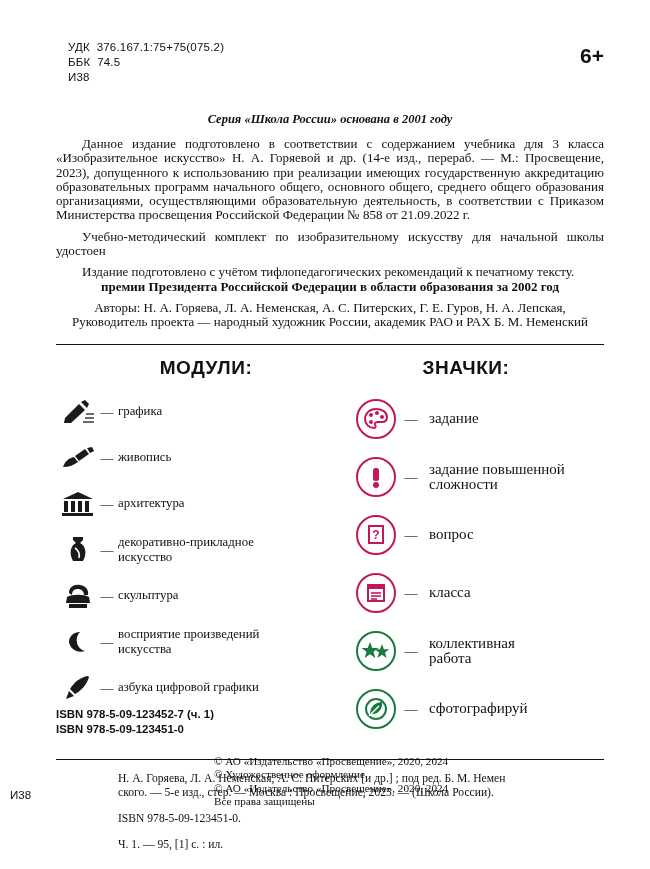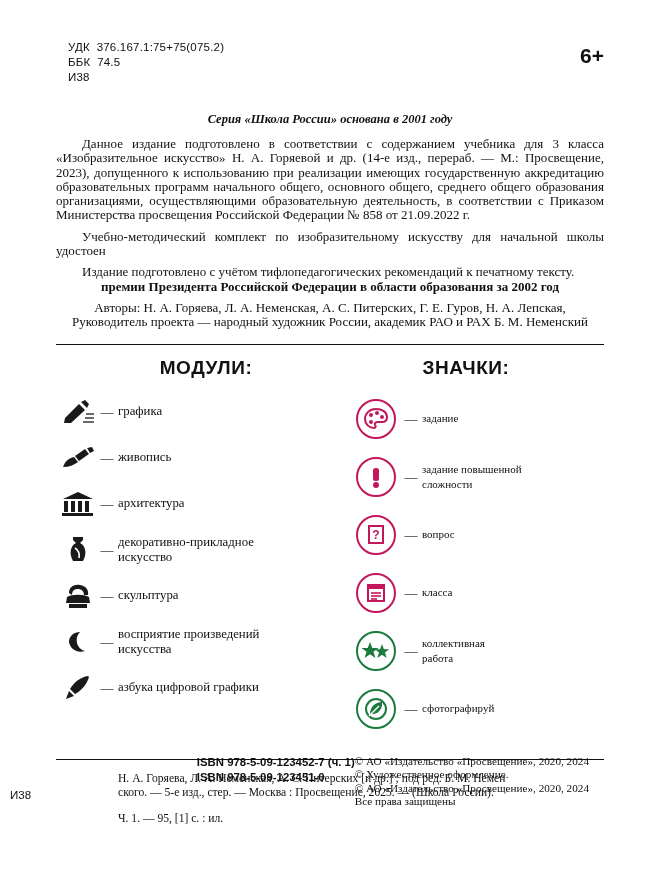--- a/index.html
+++ b/index.html
@@ -138,21 +138,22 @@
     text-align: center;
     font-size: 13px;
     color: #111;
   }
   .legend-label {
     font-size: 12.8px;
     line-height: 15px;
     padding-left: 4px;
   }
   .legend-col.right .legend-label {
-    font-size: 11px;
+    font-size: 15px;
+    margin-left: 7px;
   }
 
   
   svg.ico {
     display: block;
   }
 
   
   .badge {
     width: 40px;
@@ -196,36 +197,37 @@
     font-weight: bold;
   }
   .isbn-line {
     font-size: 11.6px;
     line-height: 14.6px;
   }
 
   .footer {
     position: absolute;
     left: 56px;
-    right: 61px;
+    right: 36px;
     bottom: 60px;
     display: flex;
-    justify-content: flex-end;
+    justify-content: flex-start;
     align-items: flex-start;
   }
   .footer-left {
     font-family: "Liberation Sans", sans-serif;
     font-size: 11.4px;
     font-weight: bold;
     line-height: 15px;
   }
   .footer-right {
     font-size: 11.2px;
     line-height: 13.6px;
     text-align: left;
+    margin-top: 48px;
   }
 </style>
 </head>
 <body>
 
 <div class="page">
 
   <div class="top-block">
     <div class="udk-lines">
       <div class="row">УДК  376.167.1:75+75(075.2)</div>
@@ -454,20 +456,21 @@
     </div>
   </div>
 
   <hr class="divider">
 
   <div class="bottom-block">
     <div class="cip-wrap cip-first">
       <div class="cip-marker">И38</div>
       <p class="cip">Н. А. Горяева, Л. А. Неменская, А. С. Питерских [и др.] ; под ред. Б. М. Немен­</p>
       <p class="cip">ского. — 5-е изд., стер. — Москва : Просвещение, 2025. — (Школа России).</p>
+      <p class="isbn-line">ISBN 978-5-09-123451-0.</p>
       <p class="isbn-line">Ч. 1. — 95, [1] с. : ил.</p>
 
     </div>
 
   </div>
 
   <div class="footer">
     <div class="footer-left">
       <div>ISBN 978-5-09-123452-7 (ч. 1)</div>
       <div>ISBN 978-5-09-123451-0</div>

